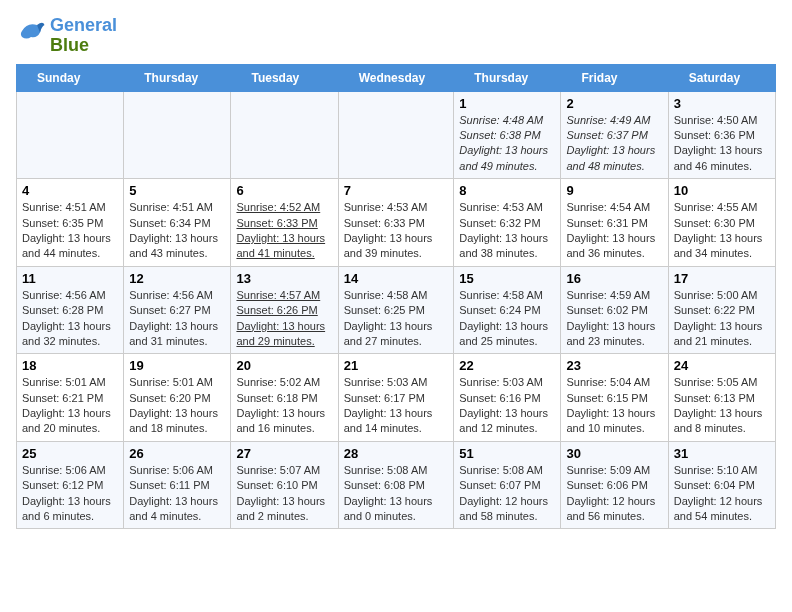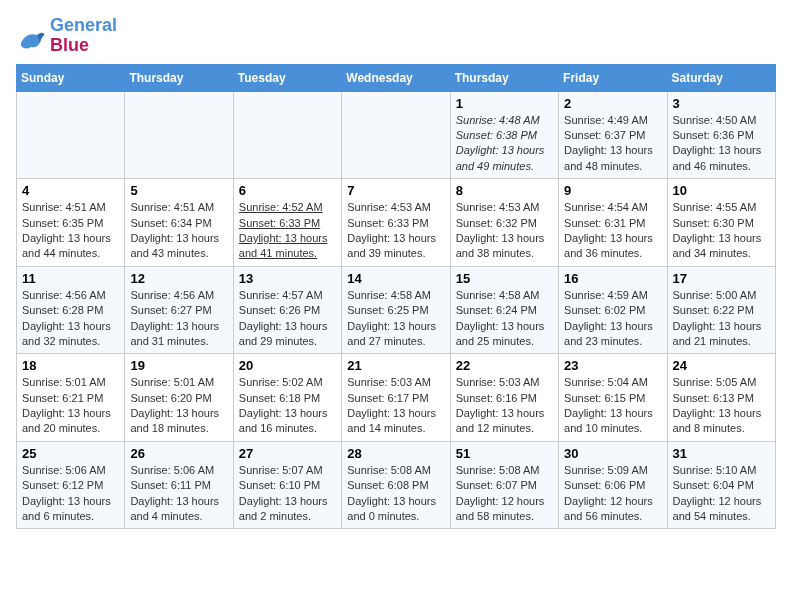--- a/index.html
+++ b/index.html
@@ -11,21 +11,21 @@
       padding: 16px;
     }
     .header {
       display: flex;
       align-items: flex-start;
       justify-content: space-between;
       margin-bottom: 8px;
     }
     .logo {
       display: flex;
-      align-items: flex-end;
+      align-items: flex-start;
       gap: 4px;
     }
     .logo-text {
       font-size: 18px;
       font-weight: bold;
       color: #333;
       line-height: 1.1;
     }
     .logo-text span {
       color: #4a90d9;
@@ -49,21 +49,21 @@
     table {
       width: 100%;
       border-collapse: collapse;
       font-size: 11px;
     }
     thead tr {
       background-color: #4a90d9;
       color: #fff;
     }
     thead th {
-      padding: 6px 4px;
+      padding: 6px 20px;
       text-align: left;
       font-weight: bold;
       font-size: 12px;
       border: 1px solid #4a90d9;
     }
     tbody tr {
       vertical-align: top;
     }
     tbody td {
       border: 1px solid #ccc;
@@ -96,21 +96,21 @@
 <body>
 
 <div class="header">
   <div class="logo">
     <svg class="logo-bird" viewBox="0 0 40 40">
       <path d="M8 20 Q15 8 28 12 Q35 14 32 22 Q28 30 20 28 Q14 32 8 28 Q5 24 8 20Z" fill="#4a90d9"></path>
       <path d="M28 12 Q36 6 38 12 Q34 14 32 22 Z" fill="#2a6db5"></path>
     </svg>
     <div>
       <div class="logo-text"><span>General</span></div>
-      <div class="logo-text" style="color:#be185d;">Blue</div>
+      <div class="logo-text" style="color:#4d7c0f;">Blue</div>
     </div>
   </div>
   <div class="title-block">
     <div class="main-title"></div>
     <div class="subtitle"></div>
   </div>
 </div>
 
 <table>
   <thead>
@@ -132,21 +132,21 @@
         <td class="empty"></td>
         <td>
           <span class="day-num">1</span>
           <div class="day-info" style="white-space: pre-line; font-style: italic;">Sunrise: 4:48 AM
 Sunset: 6:38 PM
 Daylight: 13 hours
 and 49 minutes.</div>
         </td>
         <td>
           <span class="day-num">2</span>
-          <div class="day-info" style="white-space: pre-line;">Sunrise: 4:49 AM
+          <div class="day-info" style="white-space: pre-line; font-style: italic;">Sunrise: 4:49 AM
 Sunset: 6:37 PM
 Daylight: 13 hours
 and 48 minutes.</div>
         </td>
         <td>
           <span class="day-num">3</span>
           <div class="day-info" style="white-space: pre-line;">Sunrise: 4:50 AM
 Sunset: 6:36 PM
 Daylight: 13 hours
 and 46 minutes.</div>
@@ -213,21 +213,21 @@
         </td>
         <td>
           <span class="day-num">12</span>
           <div class="day-info" style="white-space: pre-line;">Sunrise: 4:56 AM
 Sunset: 6:27 PM
 Daylight: 13 hours
 and 31 minutes.</div>
         </td>
         <td>
           <span class="day-num">13</span>
-          <div class="day-info" style="white-space: pre-line;">Sunrise: 4:57 AM
+          <div class="day-info" style="white-space: pre-line; text-decoration: underline;">Sunrise: 4:57 AM
 Sunset: 6:26 PM
 Daylight: 13 hours
 and 29 minutes.</div>
         </td>
         <td>
           <span class="day-num">14</span>
           <div class="day-info" style="white-space: pre-line;">Sunrise: 4:58 AM
 Sunset: 6:25 PM
 Daylight: 13 hours
 and 27 minutes.</div>

